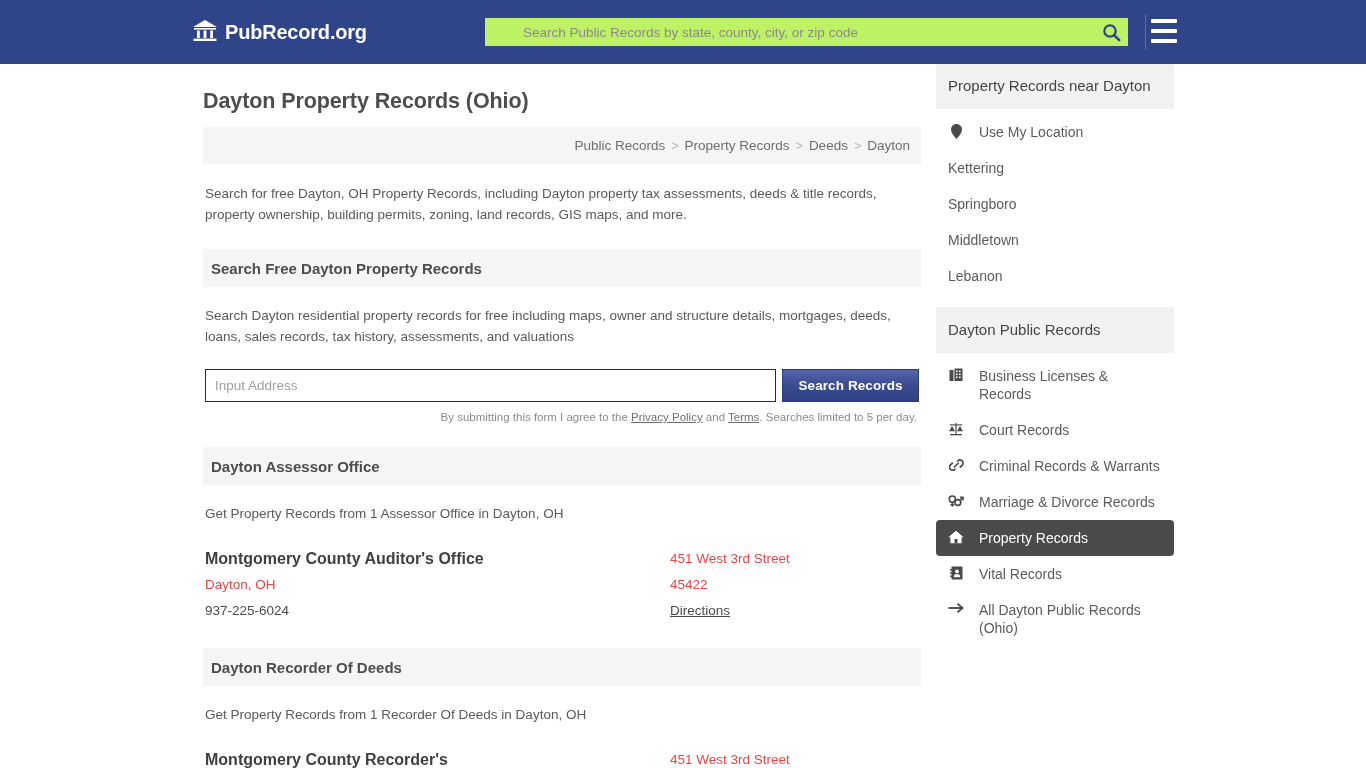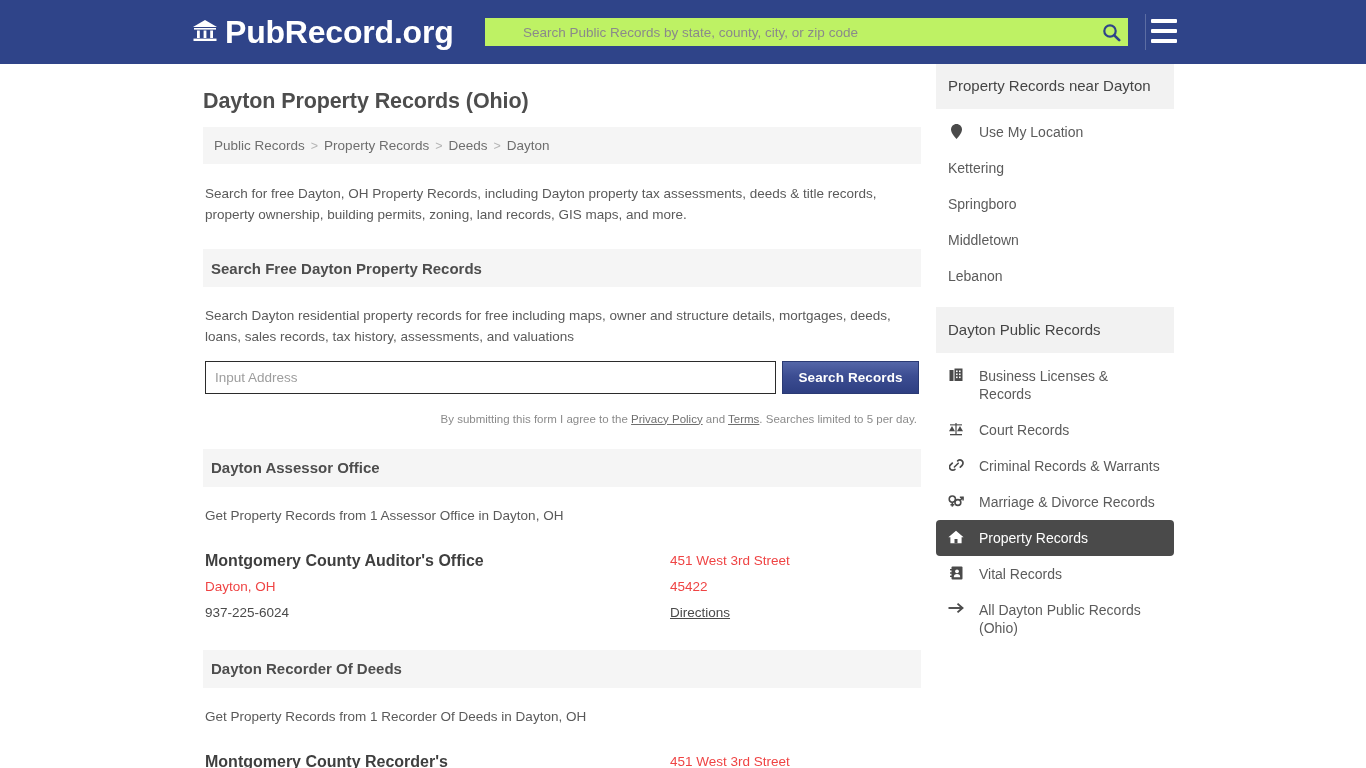--- a/index.html
+++ b/index.html
@@ -24,21 +24,21 @@
   .brand {
     display: flex;
     align-items: center;
     margin-left: 192px;
     text-decoration: none;
     color: #ffffff;
     gap: 7px;
   }
   .brand-icon { display: block; }
   .brand-text {
-    font-size: 32px;
+    font-size: 20px;
     font-weight: bold;
     letter-spacing: -0.2px;
     color: #ffffff;
     white-space: nowrap;
   }
   .header-search {
     position: absolute;
     left: 485px;
     top: 18px;
     width: 643px;
@@ -109,20 +109,21 @@
   }
 
   
   .breadcrumb {
     background: #f5f5f5;
     height: 37px;
     display: flex;
     align-items: center;
     padding: 0 8px;
     font-size: 13.5px;
+    justify-content: flex-end;
   }
   .breadcrumb a {
     color: #6e6e6e;
     text-decoration: none;
     padding: 0 3px;
   }
   .breadcrumb .crumb-sep {
     color: #b4b4b4;
     padding: 0 3px;
     font-size: 12.5px;
@@ -152,21 +153,21 @@
   .section-desc {
     font-size: 13.5px;
     line-height: 21px;
     color: #5a5a5a;
     margin-top: 18px;
   }
 
   
   .search-form {
     display: flex;
-    margin-top: 13px;
+    margin-top: 22px;
     align-items: flex-end;
     border-radius: 6px;
   }
   .addr-input {
     width: 576px;
     height: 33px;
     border: 1px solid #2b2b2b;
     background: #ffffff;
     font-size: 13.5px;
     font-family: "Liberation Sans", sans-serif;
@@ -185,21 +186,21 @@
     font-size: 13.5px;
     font-weight: bold;
     font-family: "Liberation Sans", sans-serif;
     cursor: pointer;
     letter-spacing: 0.1px;
   }
   .disclaimer {
     text-align: right;
     font-size: 11.5px;
     color: #8b8b8b;
-    margin-top: 19px;
+    margin-top: 9px;
     padding-right: 2px;
   }
   .disclaimer a { color: #6f6f6f; text-decoration: underline; }
 
   
   .office {
     display: flex;
     margin-top: 22px;
     font-size: 13.5px;
     line-height: 26px;

